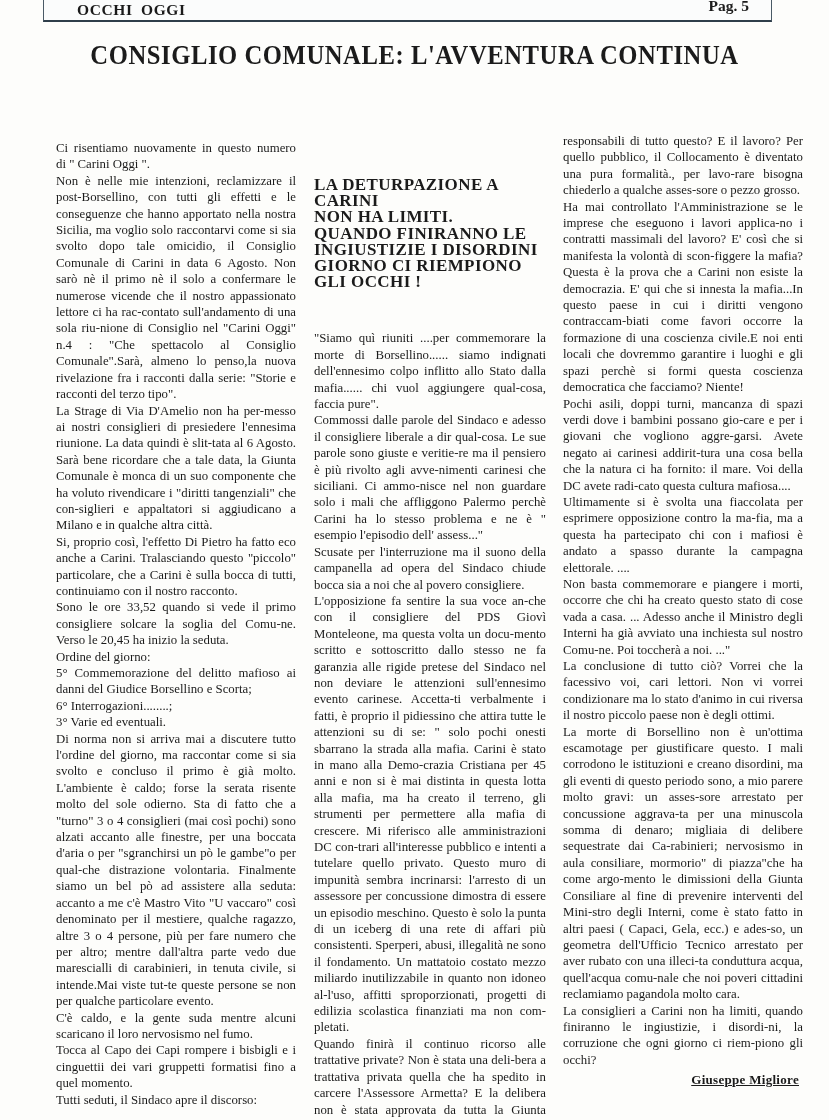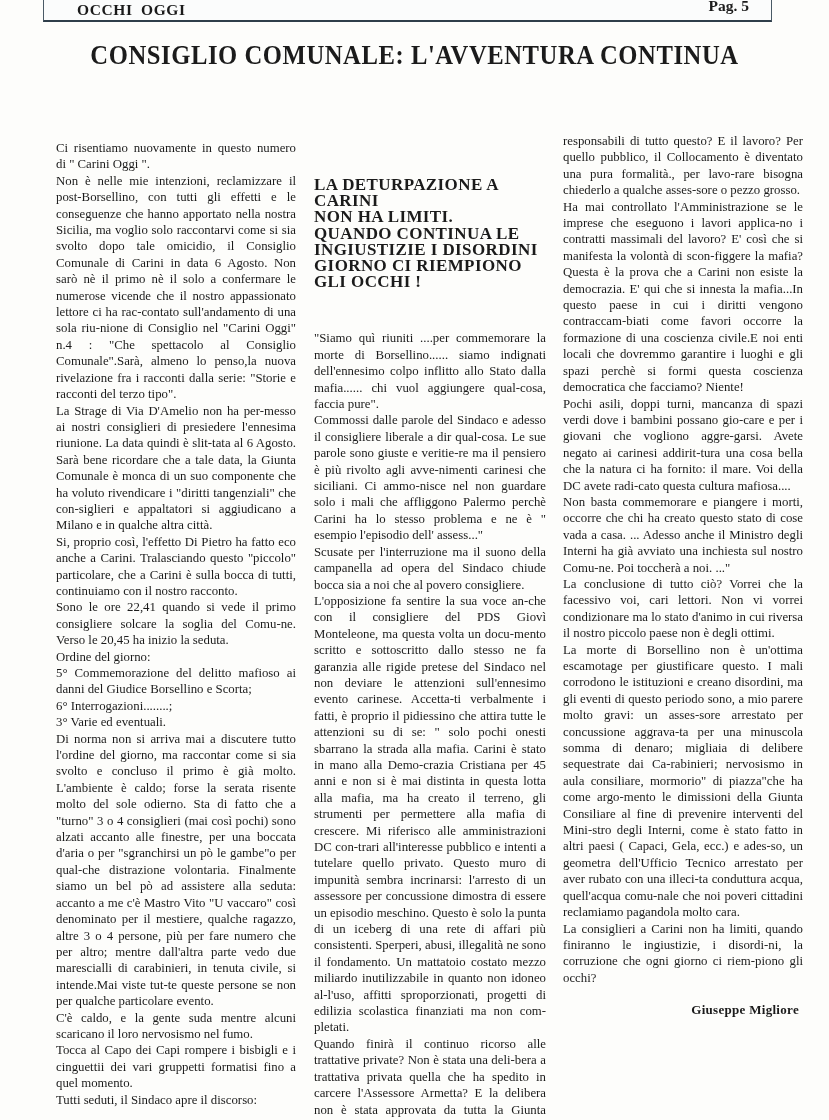--- a/index.html
+++ b/index.html
@@ -43,67 +43,68 @@
     #col1 { left: 56px; top: 140px; width: 240px; }
     #col2 { left: 314px; top: 177px; width: 232px; }
     #col3 { left: 563px; top: 133px; width: 240px; }
     .headline {
       font-weight: bold; font-size: 17px; line-height: 16.2px;
       letter-spacing: 0.4px; text-align: left; margin-bottom: 40px;
     }
     .headline span { display: block; }
     .signature {
       text-align: right; font-weight: bold; font-size: 13px;
-      margin-top: 16px; padding-right: 4px; letter-spacing: 0.3px;
+      margin-top: 4px; padding-right: 4px; letter-spacing: 0.3px; text-decoration: underline;
     }
   </style>
 </head>
 <body>
 
 <div class="masthead">
   <span class="name">OCCHI OGGI</span>
   <span class="page">Pag. 5</span>
 </div>
 
 <div class="title">CONSIGLIO COMUNALE: L'AVVENTURA CONTINUA</div>
 
 <div class="col" id="col1">
   <p>Ci risentiamo nuovamente in questo numero di " Carini Oggi ".</p>
   <p>Non è nelle mie intenzioni, reclamizzare il post-Borsellino, con tutti gli effetti e le conseguenze che hanno apportato nella nostra Sicilia, ma voglio solo raccontarvi come si sia svolto dopo tale omicidio, il Consiglio Comunale di Carini in data 6 Agosto. Non sarò nè il primo nè il solo a confermare le numerose vicende che il nostro appassionato lettore ci ha rac-contato sull'andamento di una sola riu-nione di Consiglio nel "Carini Oggi" n.4 : "Che spettacolo al Consiglio Comunale".Sarà, almeno lo penso,la nuova rivelazione fra i racconti dalla serie: "Storie e racconti del terzo tipo".</p>
   <p>La Strage di Via D'Amelio non ha per-messo ai nostri consiglieri di presiedere l'ennesima riunione. La data quindi è slit-tata al 6 Agosto. Sarà bene ricordare che a tale data, la Giunta Comunale è monca di un suo componente che ha voluto rivendicare i "diritti tangenziali" che con-siglieri e appaltatori si aggiudicano a Milano e in qualche altra città.</p>
   <p>Si, proprio così, l'effetto Di Pietro ha fatto eco anche a Carini. Tralasciando questo "piccolo" particolare, che a Carini è sulla bocca di tutti, continuiamo con il nostro racconto.</p>
-  <p>Sono le ore 22,41 quando si vede il primo consigliere solcare la soglia del Comu-ne. Verso le 20,45 ha inizio la seduta.</p>
+  <p>Sono le ore 33,52 quando si vede il primo consigliere solcare la soglia del Comu-ne. Verso le 20,45 ha inizio la seduta.</p>
   <p>Ordine del giorno:</p>
   <p>5° Commemorazione del delitto mafioso ai danni del Giudice Borsellino e Scorta;</p>
   <p>6° Interrogazioni........;</p>
   <p>3° Varie ed eventuali.</p>
   <p>Di norma non si arriva mai a discutere tutto l'ordine del giorno, ma raccontar come si sia svolto e concluso il primo è già molto. L'ambiente è caldo; forse la serata risente molto del sole odierno. Sta di fatto che a "turno" 3 o 4 consiglieri (mai così pochi) sono alzati accanto alle finestre, per una boccata d'aria o per "sgranchirsi un pò le gambe"o per qual-che distrazione volontaria. Finalmente siamo un bel pò ad assistere alla seduta: accanto a me c'è Mastro Vito "U vaccaro" così denominato per il mestiere, qualche ragazzo, altre 3 o 4 persone, più per fare numero che per altro; mentre dall'altra parte vedo due marescialli di carabinieri, in tenuta civile, si intende.Mai viste tut-te queste persone se non per qualche particolare evento.</p>
   <p>C'è caldo, e la gente suda mentre alcuni scaricano il loro nervosismo nel fumo.</p>
   <p>Tocca al Capo dei Capi rompere i bisbigli e i cinguettii dei vari gruppetti formatisi fino a quel momento.</p>
   <p>Tutti seduti, il Sindaco apre il discorso:</p>
 </div>
 
 <div class="col" id="col2">
   <div class="headline">
     <span>LA DETURPAZIONE A CARINI</span>
     <span>NON HA LIMITI.</span>
-    <span>QUANDO CONTINUA LE</span>
+    <span>QUANDO FINIRANNO LE</span>
     <span>INGIUSTIZIE I DISORDINI</span>
     <span>GIORNO CI RIEMPIONO</span>
     <span>GLI OCCHI !</span>
   </div>
   <p>"Siamo quì riuniti ....per commemorare la morte di Borsellino...... siamo indignati dell'ennesimo colpo inflitto allo Stato dalla mafia...... chi vuol aggiungere qual-cosa, faccia pure".</p>
   <p>Commossi dalle parole del Sindaco e adesso il consigliere liberale a dir qual-cosa. Le sue parole sono giuste e veritie-re ma il pensiero è più rivolto agli avve-nimenti carinesi che siciliani. Ci ammo-nisce nel non guardare solo i mali che affliggono Palermo perchè Carini ha lo stesso problema e ne è " esempio l'episodio dell' assess..."</p>
   <p>Scusate per l'interruzione ma il suono della campanella ad opera del Sindaco chiude bocca sia a noi che al povero consigliere.</p>
   <p>L'opposizione fa sentire la sua voce an-che con il consigliere del PDS Giovì Monteleone, ma questa volta un docu-mento scritto e sottoscritto dallo stesso ne fa garanzia alle rigide pretese del Sindaco nel non deviare le attenzioni sull'ennesimo evento carinese. Accetta-ti verbalmente i fatti, è proprio il pidiessino che attira tutte le attenzioni su di se: " solo pochi onesti sbarrano la strada alla mafia. Carini è stato in mano alla Demo-crazia Cristiana per 45 anni e non si è mai distinta in questa lotta alla mafia, ma ha creato il terreno, gli strumenti per permettere alla mafia di crescere. Mi riferisco alle amministrazioni DC con-trari all'interesse pubblico e intenti a tutelare quello privato. Questo muro di impunità sembra incrinarsi: l'arresto di un assessore per concussione dimostra di essere un episodio meschino. Questo è solo la punta di un iceberg di una rete di affari più consistenti. Sperperi, abusi, illegalità ne sono il fondamento. Un mattatoio costato mezzo miliardo inutilizzabile in quanto non idoneo al-l'uso, affitti sproporzionati, progetti di edilizia scolastica finanziati ma non com-pletati.</p>
   <p>Quando finirà il continuo ricorso alle trattative private? Non è stata una deli-bera a trattativa privata quella che ha spedito in carcere l'Assessore Armetta? E la delibera non è stata approvata da tutta la Giunta Comunale? Non vi sentite</p>
 </div>
 
 <div class="col" id="col3">
   <p>responsabili di tutto questo? E il lavoro? Per quello pubblico, il Collocamento è diventato una pura formalità., per lavo-rare bisogna chiederlo a qualche asses-sore o pezzo grosso.</p>
   <p>Ha mai controllato l'Amministrazione se le imprese che eseguono i lavori applica-no i contratti massimali del lavoro? E' così che si manifesta la volontà di scon-figgere la mafia? Questa è la prova che a Carini non esiste la democrazia. E' qui che si innesta la mafia...In questo paese in cui i diritti vengono contraccam-biati come favori occorre la formazione di una coscienza civile.E noi enti locali che dovremmo garantire i luoghi e gli spazi perchè si formi questa coscienza democratica che facciamo? Niente!</p>
   <p>Pochi asili, doppi turni, mancanza di spazi verdi dove i bambini possano gio-care e per i giovani che vogliono aggre-garsi. Avete negato ai carinesi addirit-tura una cosa bella che la natura ci ha fornito: il mare. Voi della DC avete radi-cato questa cultura mafiosa....</p>
+  <p>Ultimamente si è svolta una fiaccolata per esprimere opposizione contro la ma-fia, ma a questa ha partecipato chi con i mafiosi è andato a spasso durante la campagna elettorale. ....</p>
   <p>Non basta commemorare e piangere i morti, occorre che chi ha creato questo stato di cose vada a casa. ... Adesso anche il Ministro degli Interni ha già avviato una inchiesta sul nostro Comu-ne. Poi toccherà a noi. ..."</p>
   <p>La conclusione di tutto ciò? Vorrei che la facessivo voi, cari lettori. Non vi vorrei condizionare ma lo stato d'animo in cui riversa il nostro piccolo paese non è degli ottimi.</p>
   <p>La morte di Borsellino non è un'ottima escamotage per giustificare questo. I mali corrodono le istituzioni e creano disordini, ma gli eventi di questo periodo sono, a mio parere molto gravi: un asses-sore arrestato per concussione aggrava-ta per una minuscola somma di denaro; migliaia di delibere sequestrate dai Ca-rabinieri; nervosismo in aula consiliare, mormorio" di piazza"che ha come argo-mento le dimissioni della Giunta Consiliare al fine di prevenire interventi del Mini-stro degli Interni, come è stato fatto in altri paesi ( Capaci, Gela, ecc.) e ades-so, un geometra dell'Ufficio Tecnico arrestato per aver rubato con una illeci-ta conduttura acqua, quell'acqua comu-nale che noi poveri cittadini reclamiamo pagandola molto cara.</p>
   <p>La consiglieri a Carini non ha limiti, quando finiranno le ingiustizie, i disordi-ni, la corruzione che ogni giorno ci riem-piono gli occhi?</p>
   <div class="signature">Giuseppe Migliore</div>
 </div>
 
 </body></html>

